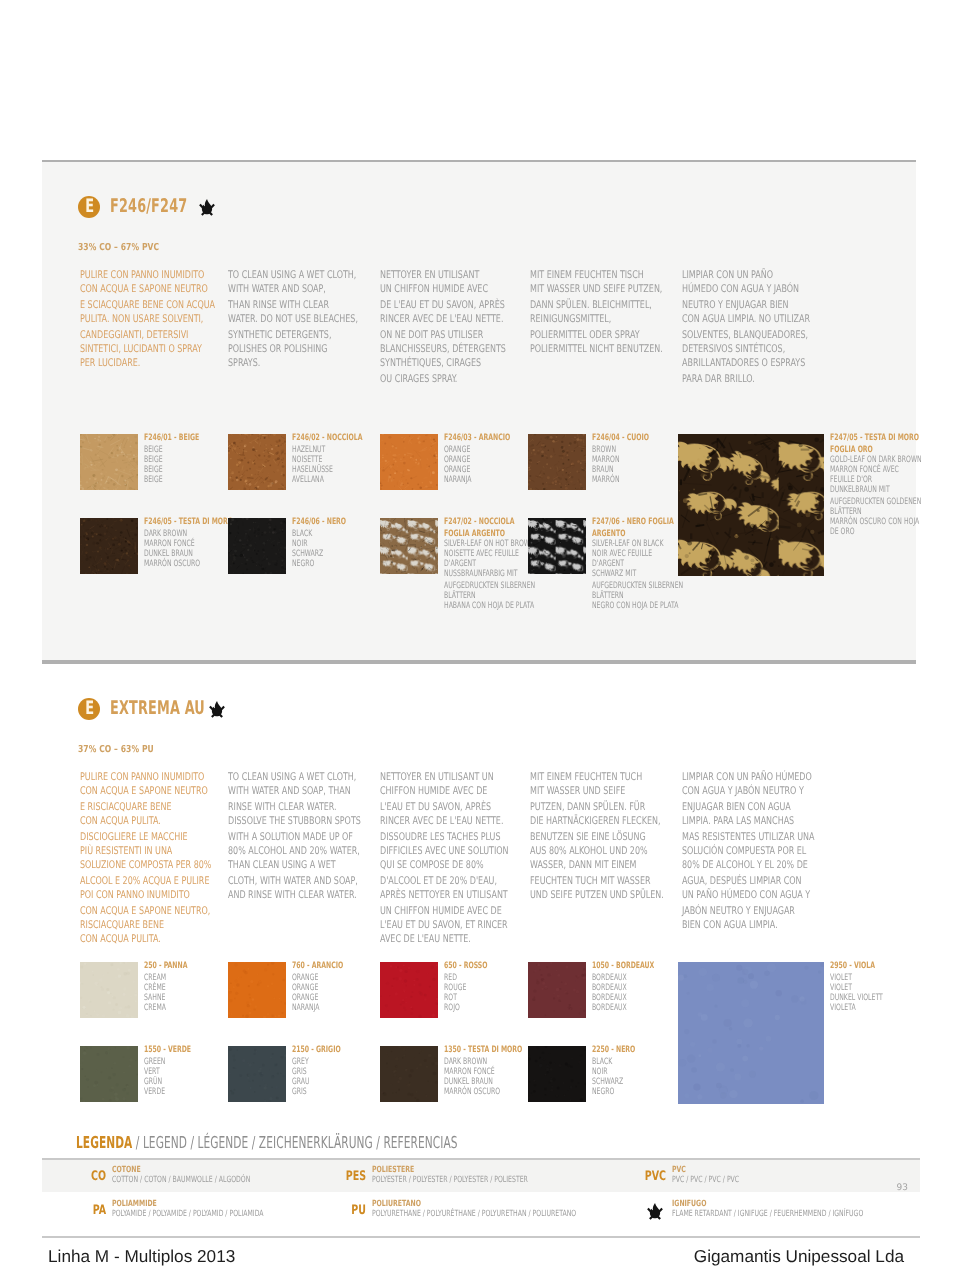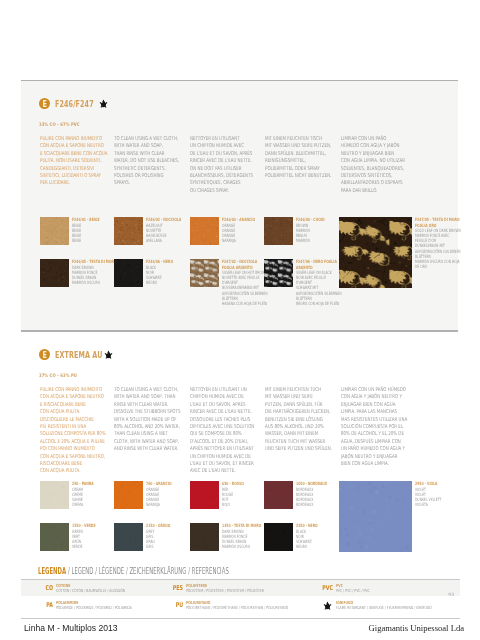--- a/index.html
+++ b/index.html
@@ -30,21 +30,21 @@
 .legitem{position:absolute;height:12px;}
 .legabbr{position:absolute;left:0;top:2.5px;color:#cf8a22;font-size:6.6px;line-height:7px;font-weight:bold;font-family:"DejaVu Sans",sans-serif;font-stretch:condensed;width:20px;text-align:right;transform:scaleX(.8);transform-origin:right top;}
 .legtx{position:absolute;left:23px;top:0;display:block;transform:scaleX(.8);transform-origin:left top;white-space:nowrap;}
 .legname{font-size:4.3px;line-height:5.4px;color:#cfa163;font-weight:bold;font-family:"DejaVu Sans",sans-serif;font-stretch:condensed;}
 .legdesc{font-size:4.3px;line-height:5.4px;color:#9d9d9d;font-family:"DejaVu Sans",sans-serif;font-stretch:condensed;}
 .legflame{position:absolute;left:10px;top:1px;width:9px;height:9px;}
 .legflame svg{display:block;width:9px;height:9px;}
 .pagenum{position:absolute;right:26px;top:592px;font-size:4.5px;color:#a3a3a3;font-family:"DejaVu Sans",sans-serif;}
 .footline{position:absolute;left:21px;top:618px;width:439px;height:1px;background:#c9c9c9;}
 .fl{position:absolute;left:24px;top:623px;font-size:8.6px;color:#1e1e1e;font-family:"Liberation Sans",sans-serif;}
-.fr{position:absolute;right:16px;top:623px;font-size:8.6px;color:#1e1e1e;font-family:Liberation Serif, serif;}
+.fr{position:absolute;right:28px;top:623px;font-size:8.6px;color:#1e1e1e;font-family:Liberation Sans, sans-serif;}
 </style>
 </head>
 <body>
 
 <div class="page">
 <div class="panel" id="sec0" style="top:80px;height:249px">
 <div class="hdr" style="top:17px">
 <span class="badge"><span style="display:inline-block;transform:scaleX(.78)">E</span></span>
 <span class="title">F246/F247</span>
 <span class="flameico" style="left:60px">

